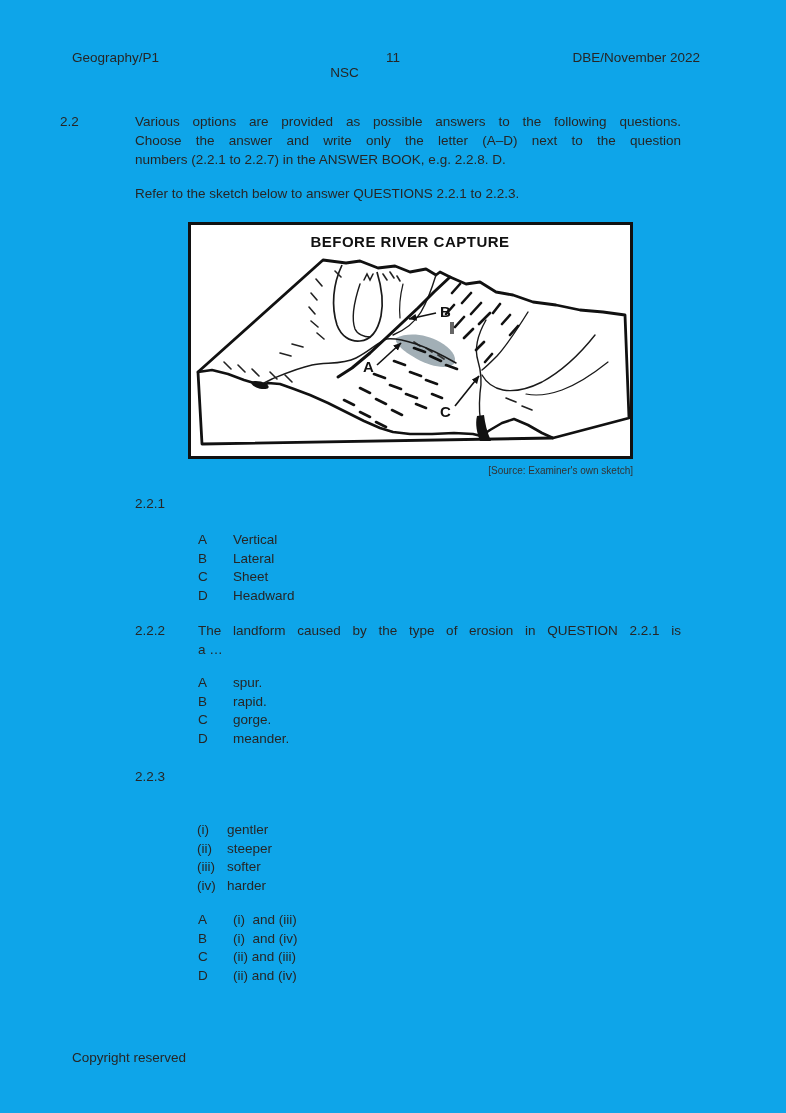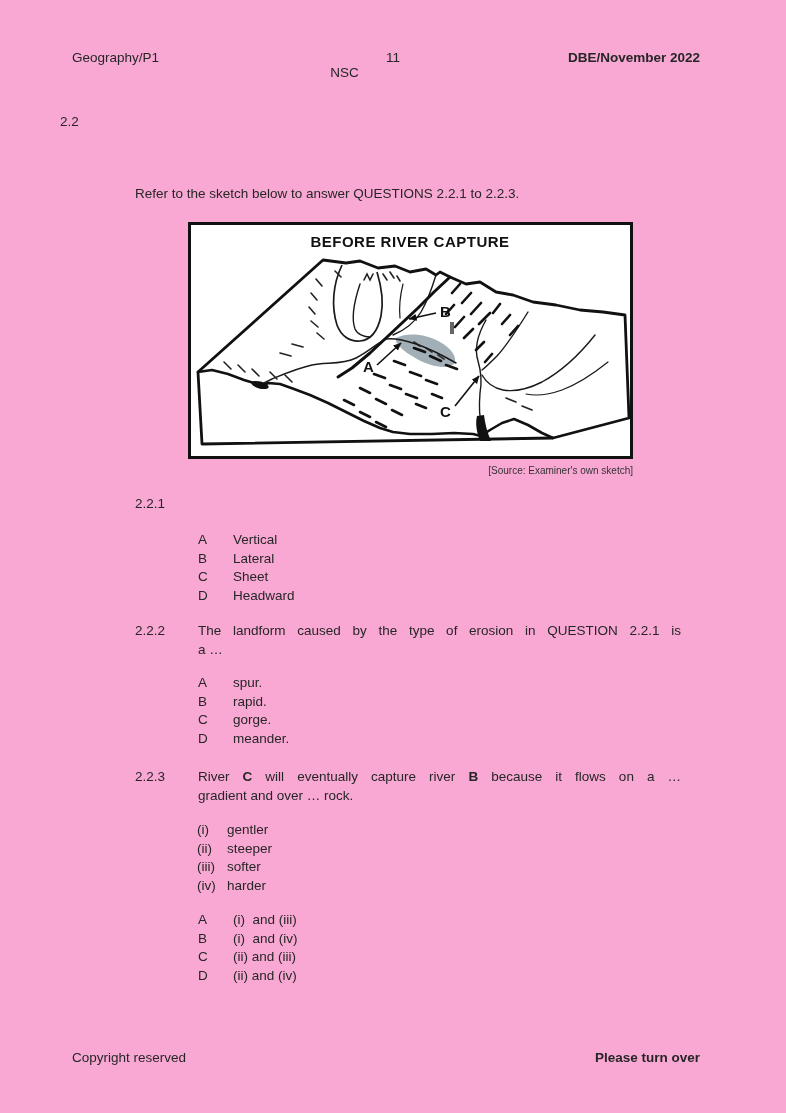--- a/index.html
+++ b/index.html
@@ -1,22 +1,22 @@
 <!DOCTYPE html>
 <html><head>
 <meta charset="utf-8">
 <style>
   html,body{margin:0;padding:0;background:#ffffff;}
   .page{
-    position:relative;width:786px;height:1113px;background:#f9a8d4;
+    position:relative;width:786px;height:1113px;background:#0ea5e9;
     font-family:"Liberation Sans","DejaVu Sans",sans-serif;
     font-size:13.5px;line-height:19px;color:#262626;overflow:hidden;
   }
   .abs{position:absolute;}
-  .right-al{text-align:right;font-weight:bold;}
+  .right-al{text-align:right;}
   .center-al{text-align:center;}
   .b{font-weight:bold;}
   
   .tline{height:19px;overflow:hidden;}
   .fj{text-align:justify;}
   .fj::after{content:"";display:inline-block;width:100%;height:0;}
   .opt-row{display:flex;line-height:18.5px;}
   .opt-letter{width:35px;flex:0 0 35px;}
   .roman-label{width:30px;flex:0 0 30px;}
   .opt-text{white-space:pre;}
@@ -27,20 +27,25 @@
 <body>
 
 <div class="page">
 
   <div class="abs" style="left:72px;top:48px;">Geography/P1</div>
   <div class="abs center-al" style="left:0;top:48px;width:786px;">11</div>
   <div class="abs center-al" style="left:0;top:63px;width:689px;">NSC</div>
   <div class="abs right-al" style="right:86px;top:48px;width:300px;">DBE/November 2022</div>
 
   <div class="abs" style="left:60px;top:112px;">2.2</div>
+  <div class="abs" style="left:135px;top:112px;width:546px;">
+    <div class="tline fj">Various options are provided as possible answers to the following questions.</div>
+    <div class="tline fj">Choose the answer and write only the letter (A–D) next to the question</div>
+    <div class="tline">numbers (2.2.1 to 2.2.7) in the ANSWER BOOK, e.g. 2.2.8. D.</div>
+  </div>
   <div class="abs" style="left:135px;top:184px;">Refer to the sketch below to answer QUESTIONS 2.2.1 to 2.2.3.</div>
 
   <div class="sketch-frame">
     <svg width="445" height="237" viewBox="0 0 445 237" xmlns="http://www.w3.org/2000/svg">
       <defs>
         <marker id="ah" markerWidth="9" markerHeight="8" refX="7.5" refY="3.5" orient="auto" markerUnits="userSpaceOnUse">
           <path d="M0,0 L8,3.5 L0,7 Z" fill="#111"></path>
         </marker>
       </defs>
 
@@ -127,24 +132,20 @@
         <span class="opt-letter">C</span>
         <span class="opt-text">gorge.</span>
       </div>
     <div class="opt-row">
         <span class="opt-letter">D</span>
         <span class="opt-text">meander.</span>
       </div>
   </div>
 
   <div class="abs" style="left:135px;top:767px;">2.2.3</div>
-  <div class="abs" style="left:198px;top:767px;width:483px;">
-    <div class="tline fj"><span>River </span><span class="b">C</span><span> will eventually capture river </span><span class="b">B</span><span> because it flows on a …</span></div>
-    <div class="tline">gradient and over … rock.</div>
-  </div>
   <div class="abs" style="left:197px;top:821px;">
     <div class="opt-row">
         <span class="roman-label">(i)</span>
         <span class="opt-text">gentler</span>
       </div>
     <div class="opt-row">
         <span class="roman-label">(ii)</span>
         <span class="opt-text">steeper</span>
       </div>
     <div class="opt-row">
@@ -169,15 +170,14 @@
         <span class="opt-letter">C</span>
         <span class="opt-text">(ii) and (iii)</span>
       </div>
     <div class="opt-row">
         <span class="opt-letter">D</span>
         <span class="opt-text">(ii) and (iv)</span>
       </div>
   </div>
 
   <div class="abs" style="left:72px;top:1048px;">Copyright reserved</div>
-  <div class="abs right-al" style="right:86px;top:1048px;width:300px;">Please turn over</div>
 
 </div>
 
 </body></html>

